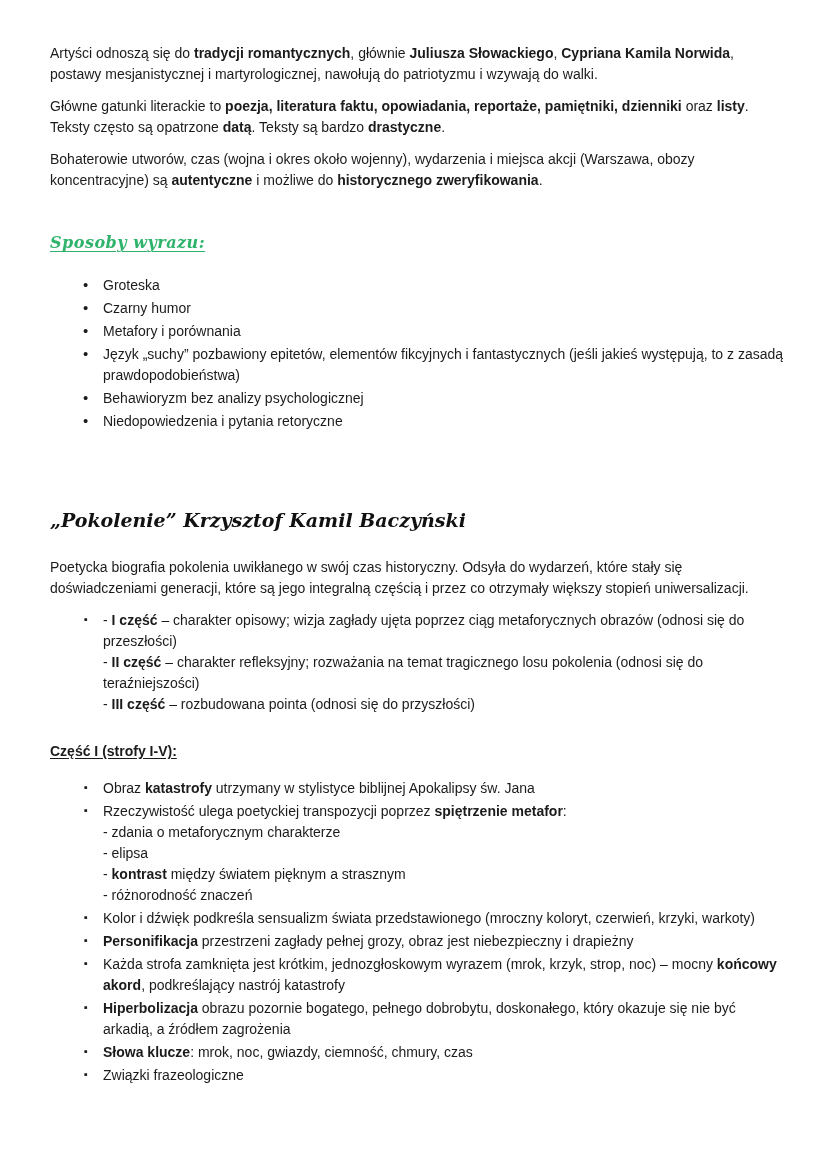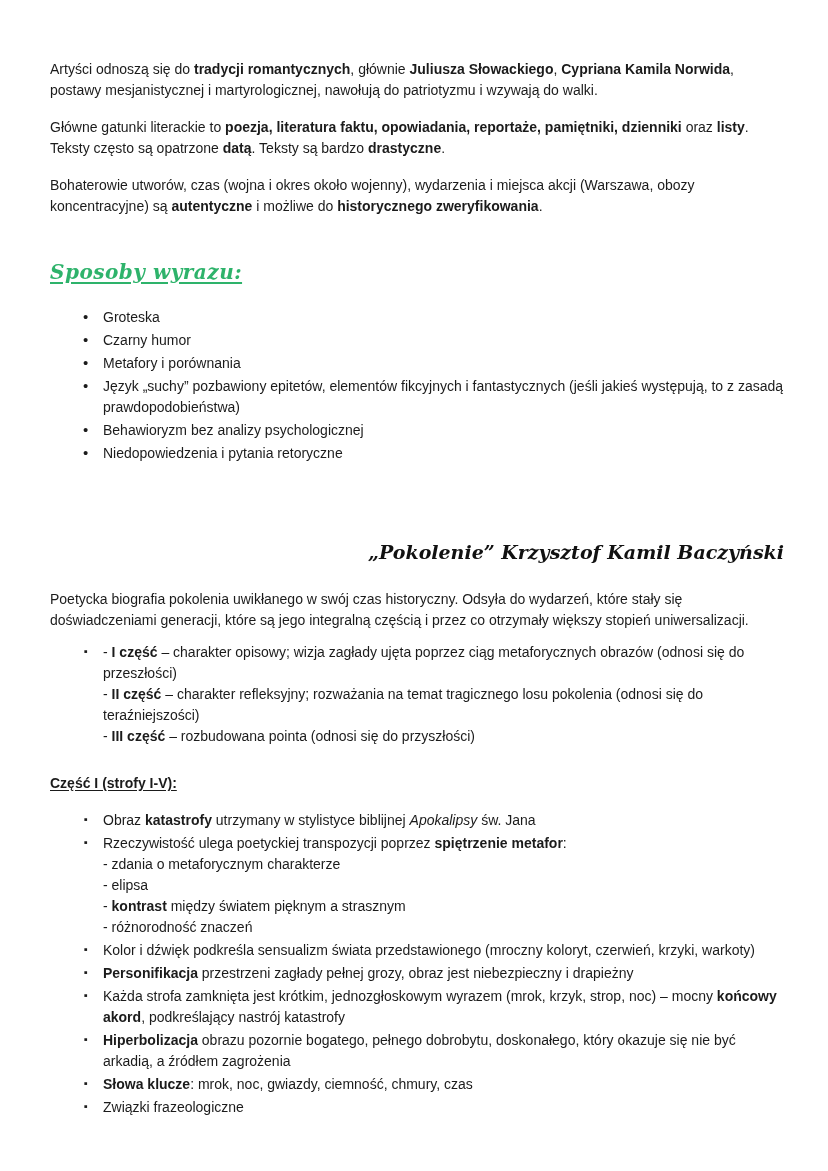--- a/index.html
+++ b/index.html
@@ -3,35 +3,35 @@
 <meta charset="utf-8">
 <style>
   html,body{margin:0;padding:0}
   body{
     width:828px;height:1171px;overflow:hidden;background:#ffffff;
     font-family:"Liberation Sans","DejaVu Sans",sans-serif;
     font-size:14px;line-height:1.5;color:#1b1b1b;
   }
   .page{padding:43px 44px 20px 50px}
   .b{font-weight:700}
-  .i{font-style:italic}
-  p.para{margin:16px 0 11px 0}
+  .i{}
+  p.para{margin:0 0 11px 0}
   .script-heading{
     margin:40px 0 20px 0;
     font-family:"DejaVu Serif",serif;font-style:italic;font-weight:700;
-    font-size:20px;letter-spacing:.5px;
+    font-size:16px;letter-spacing:.5px;
     text-decoration:underline;text-underline-offset:3px;
     color:#2eb36b;
   }
   ul{list-style:none;margin:0 0 11px 0;padding:0}
   ul li{position:relative;padding-left:53px;margin-bottom:2px}
   ul.disc-list > li::before{content:"•";position:absolute;left:33px;top:-1px;font-size:15px}
   ul.square-list > li::before{content:"▪";position:absolute;left:34px;top:1px;font-size:11px}
   .poem-title{
-    margin:74px 0 22px 0;text-align:right;
+    margin:74px 0 22px 0;text-align:left;
     font-family:"DejaVu Serif",serif;font-style:italic;font-weight:700;
     font-size:19px;color:#111;
   }
   .underline-heading{
     margin:26px 0 16px 0;font-size:14px;font-weight:700;
     text-decoration:underline;text-underline-offset:2px;
   }
 </style>
 </head>
 <body>

